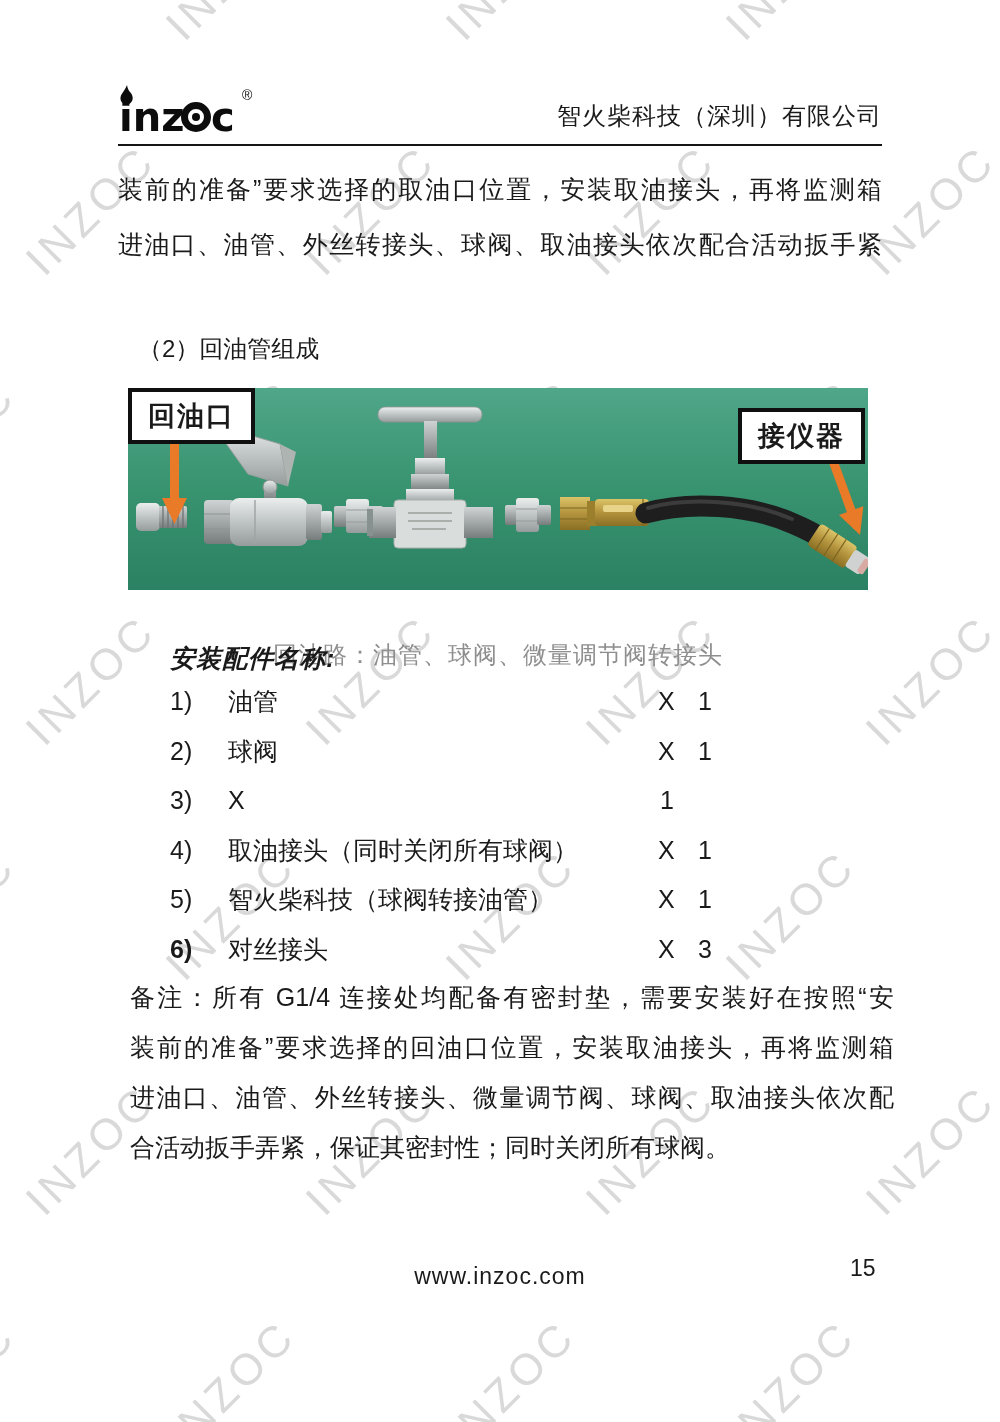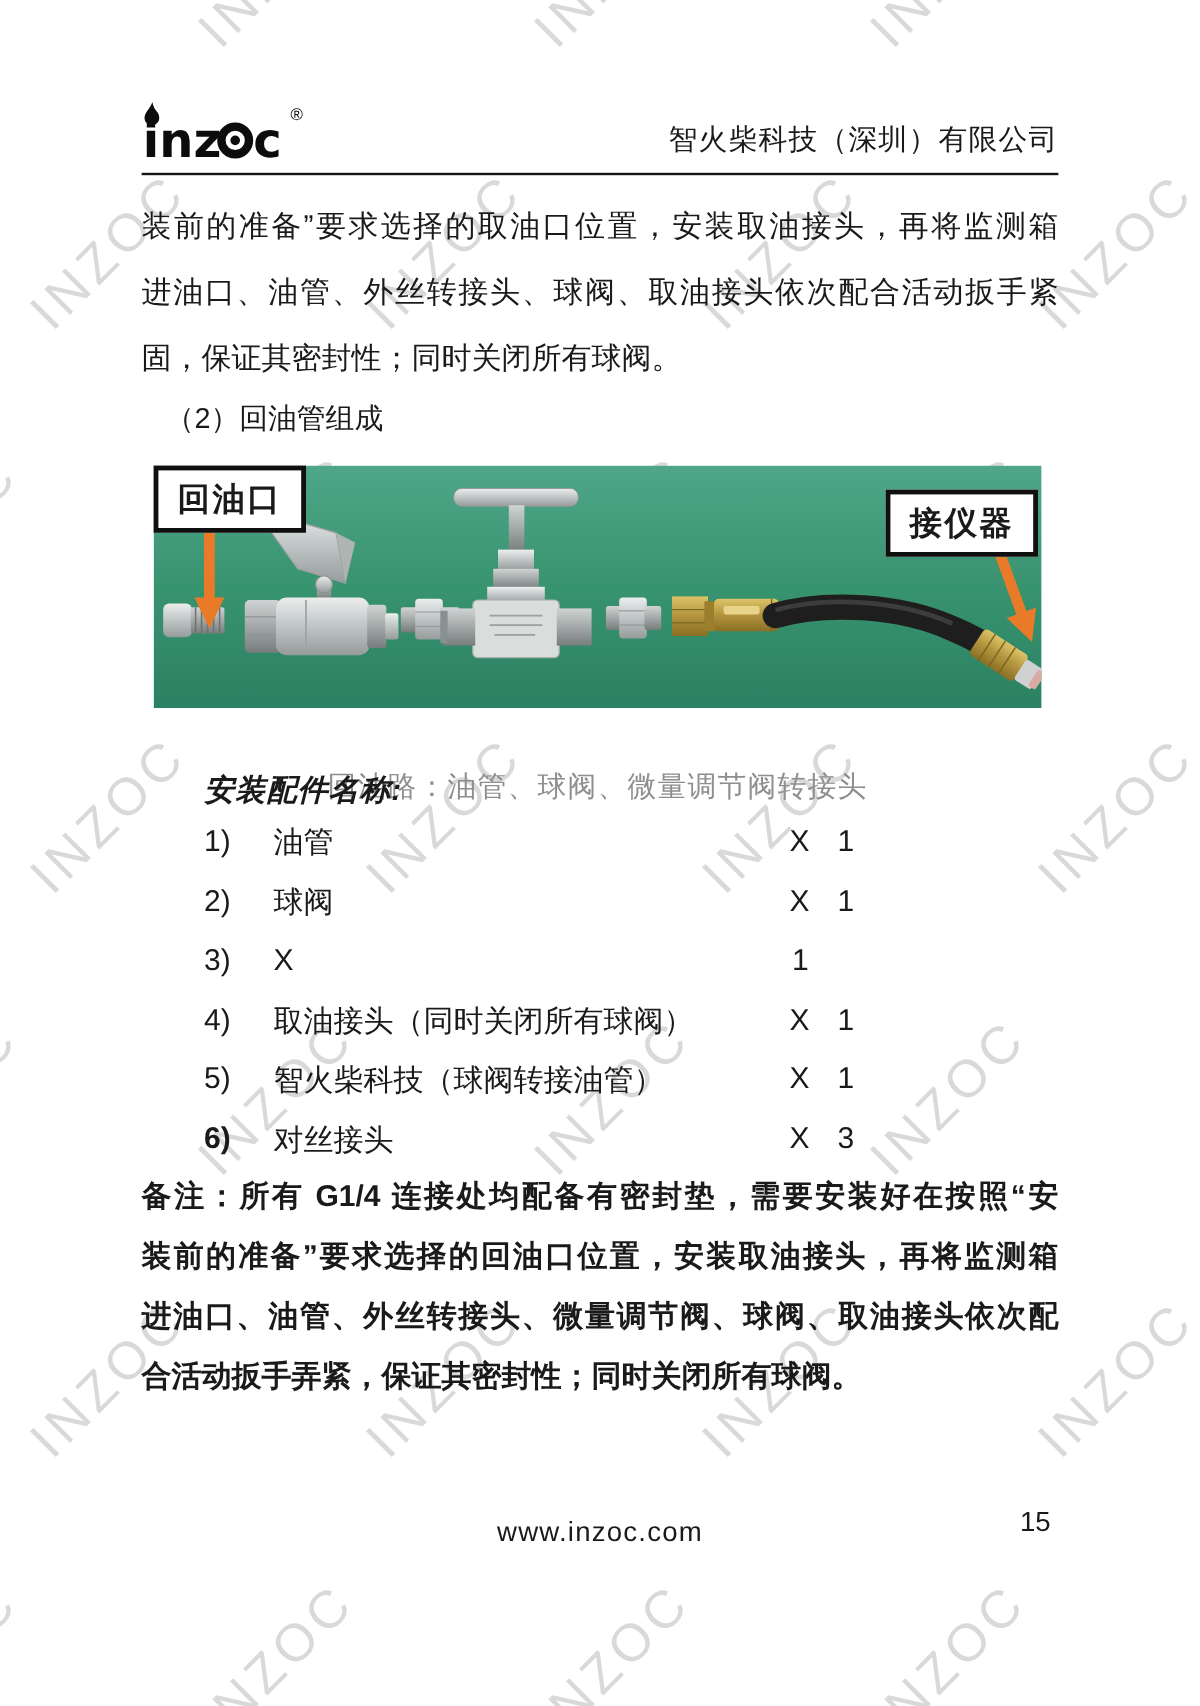--- a/index.html
+++ b/index.html
@@ -28,21 +28,21 @@
   .company{
     position:absolute;right:118px;top:100px;font-size:24px;letter-spacing:1px;
     font-weight:500;
   }
   .header-rule{position:absolute;left:118px;top:144px;width:764px;height:0;border-top:2px solid #151515;}
   
   .para{position:absolute;left:118px;width:764px;font-size:25px;line-height:55px;}
   .para .ln{display:block;}
   .just{text-align:justify;text-align-last:justify;}
   #intro{top:162px;}
-  #remark{top:972px;font-weight:bold;line-height:50px;}
+  #remark{top:972px;font-weight:normal;line-height:50px;margin-left:12px;}
   #section-heading{position:absolute;left:138px;top:333px;font-size:24px;}
   
   #photo{
     position:absolute;left:128px;top:388px;width:740px;height:256px;
   }
   #photo svg{display:block;}
   .photo-label{
     position:absolute;background:#ffffff;border:4px solid #101010;
     font-size:27px;font-weight:bold;line-height:1;padding:11px 16px 10px 16px;
     letter-spacing:2px;white-space:nowrap;
@@ -122,21 +122,20 @@
 
       <text x="124" y="16" font-size="14" fill="#0c0c0c">®</text>
     </svg>
   </div>
   <div class="company">智火柴科技（深圳）有限公司</div>
   <div class="header-rule"></div>
 
   <div id="intro" class="para">
     <span class="ln just">装前的准备”要求选择的取油口位置，安装取油接头，再将监测箱</span>
     <span class="ln just">进油口、油管、外丝转接头、球阀、取油接头依次配合活动扳手紧</span>
-    <span class="ln">固，保证其密封性；同时关闭所有球阀。</span>
   </div>
 
   <div id="section-heading">（2）回油管组成</div>
 
   <div id="photo">
     <svg width="740" height="202" viewBox="0 0 740 202">
       <defs>
         <linearGradient id="bgG" x1="0" y1="0" x2="0" y2="1">
           <stop offset="0" stop-color="#4FA689"></stop>
           <stop offset="0.5" stop-color="#38936F"></stop>

